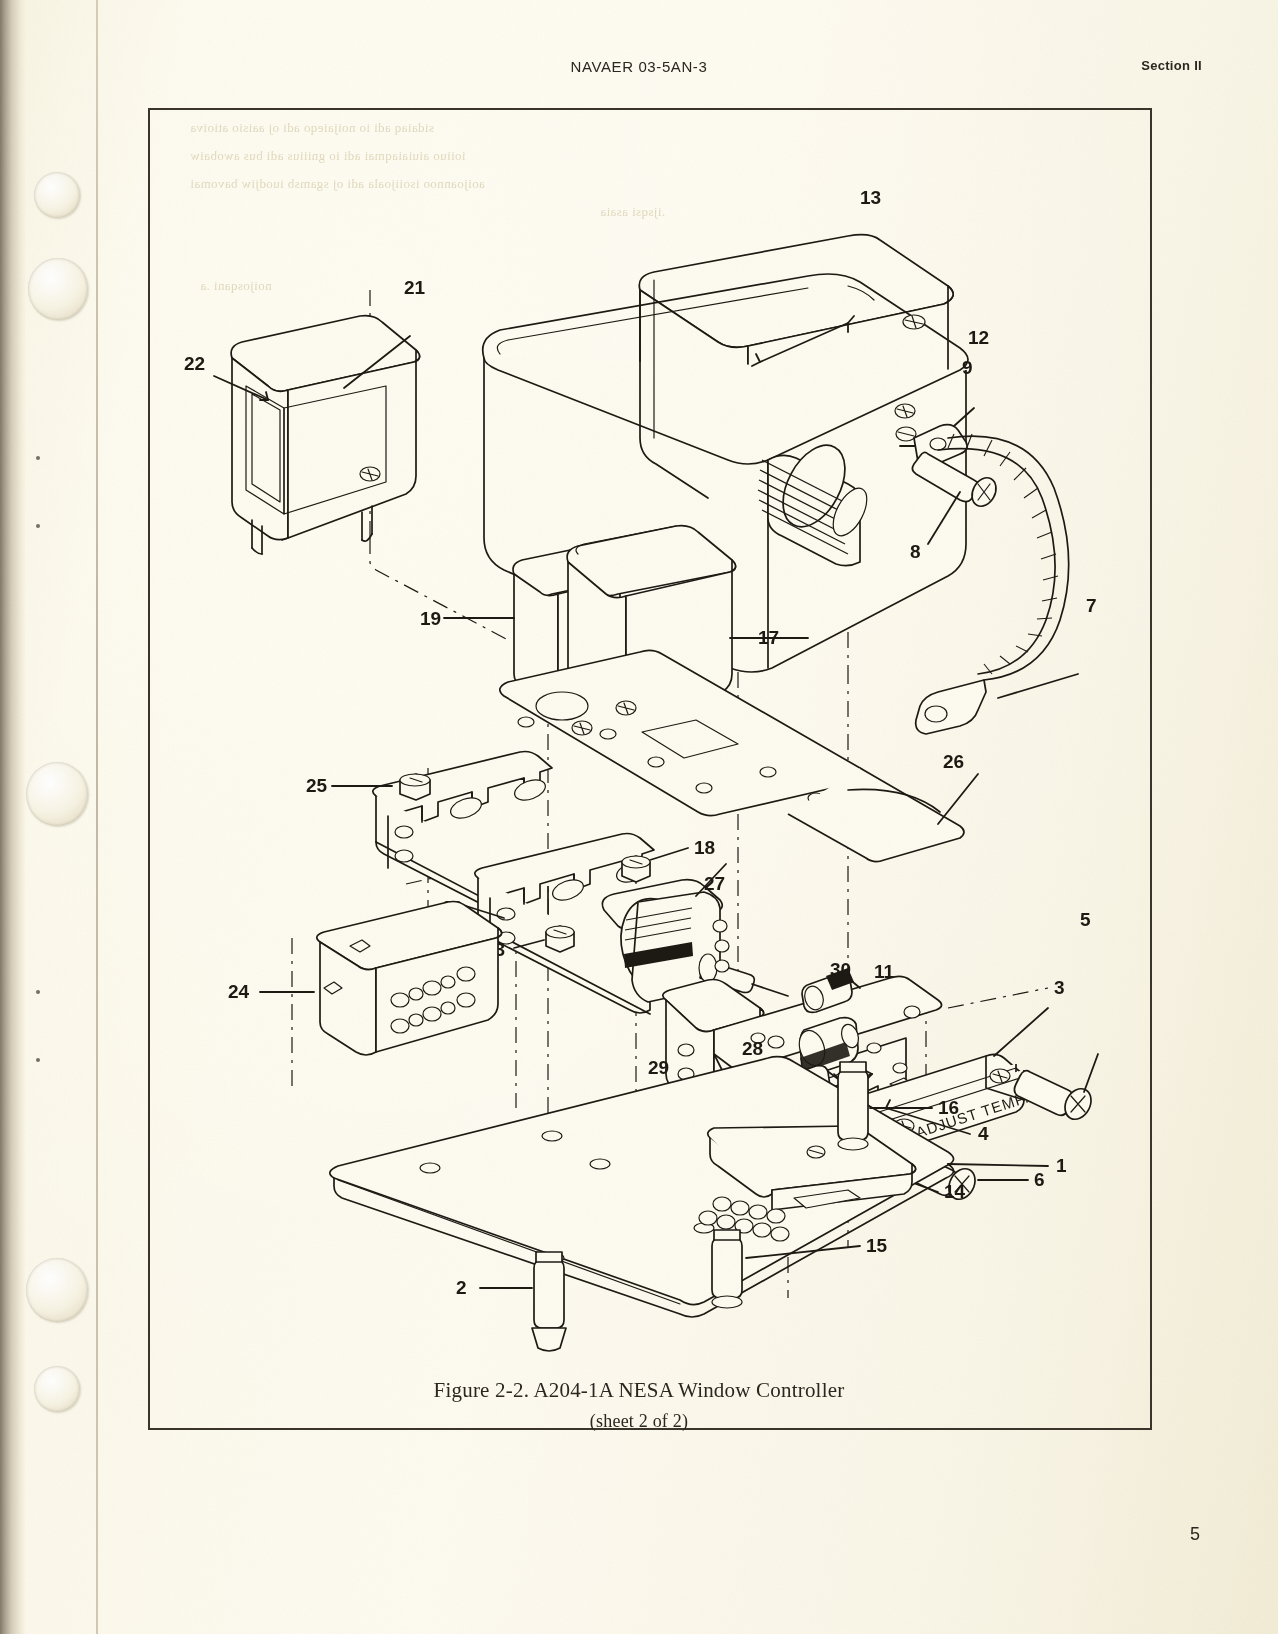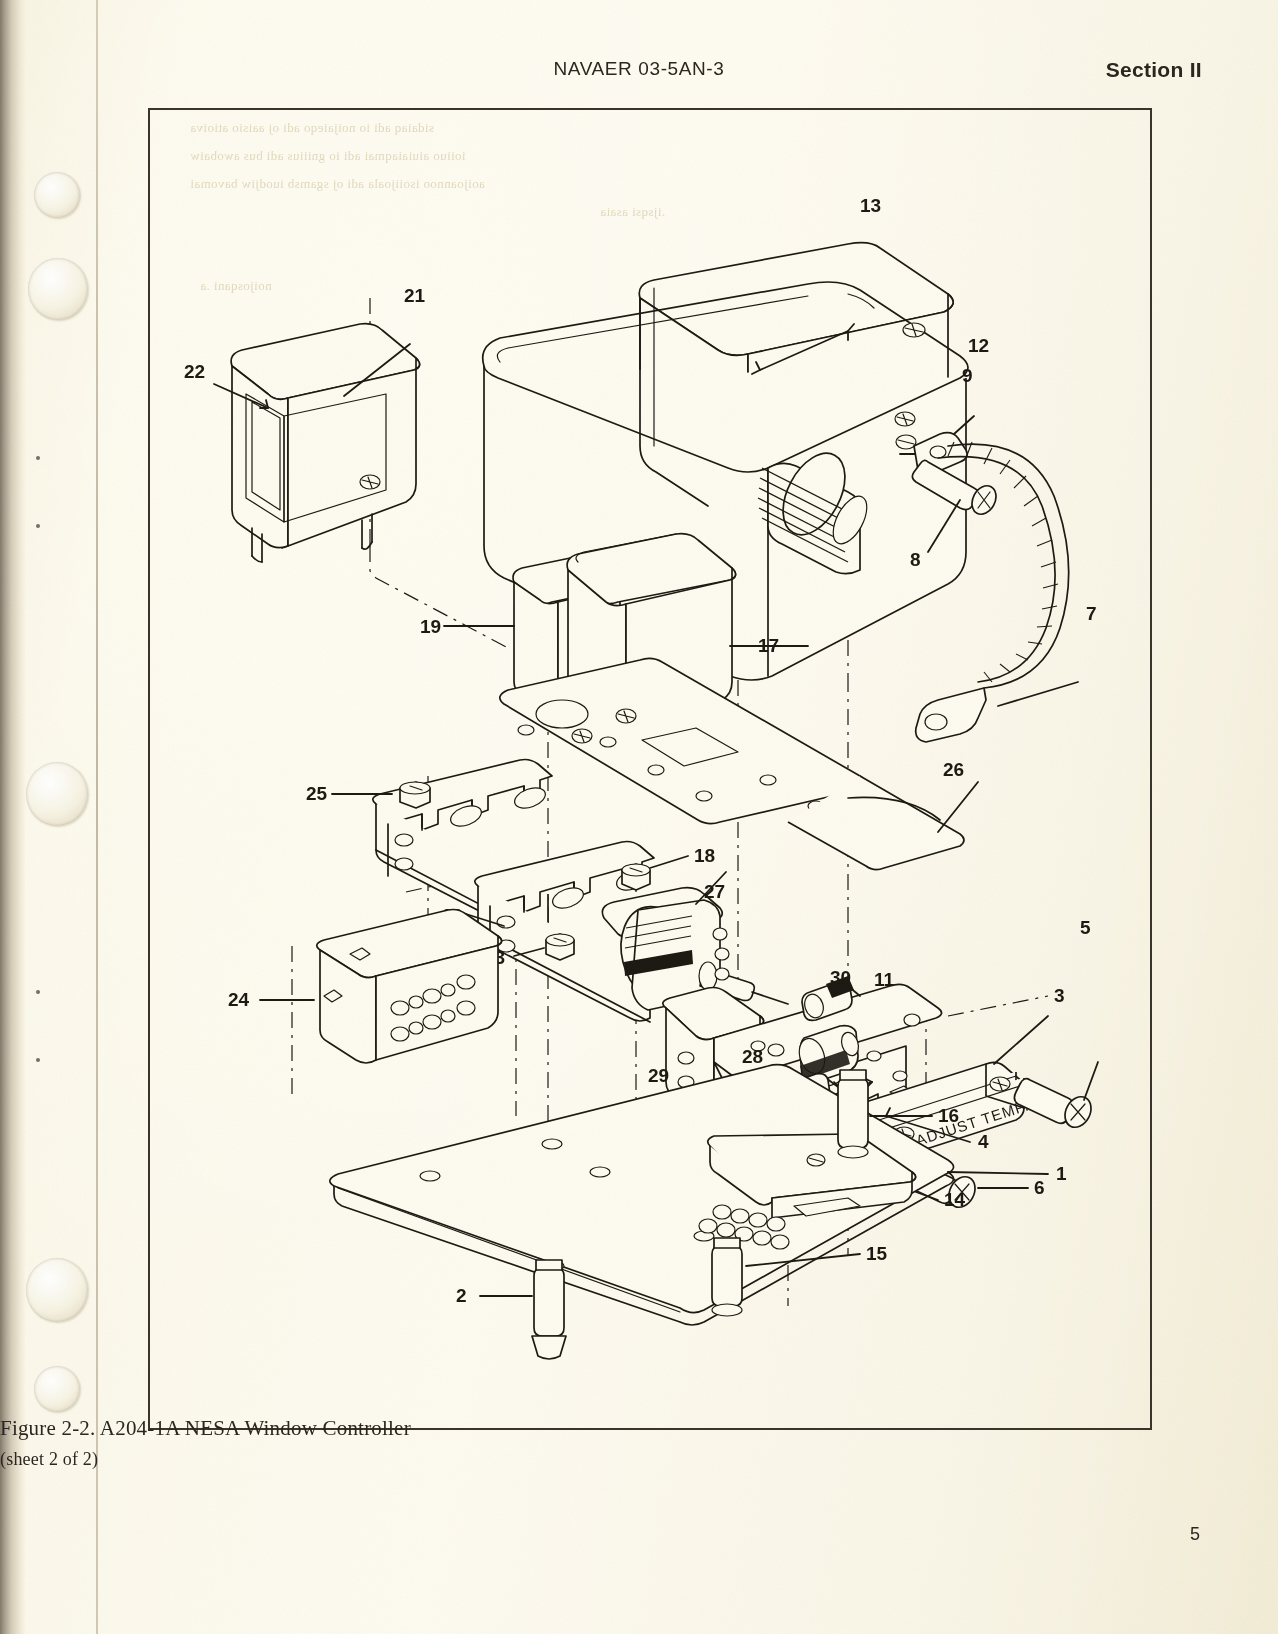--- a/index.html
+++ b/index.html
@@ -29,38 +29,38 @@
   }
   
   .hole{position:absolute;border-radius:50%;
         background:radial-gradient(circle at 38% 32%,#ffffff 0%,#f7f3e3 55%,#ded5bc 100%);
         box-shadow:0 0 3px rgba(90,80,60,.35) inset, 1px 1px 2px rgba(120,110,85,.25);}
   .dot{position:absolute;width:4px;height:4px;border-radius:50%;background:#4a4034;opacity:.75;}
   
   #speckle{position:absolute;inset:0;opacity:.30;mix-blend-mode:multiply;}
   
   .hdr{position:absolute;font-family:"Liberation Sans",sans-serif;color:#2b2720;}
-  #hdr-center{left:0;right:0;top:58px;text-align:center;font-size:19px;letter-spacing:.6px;}
-  #hdr-right{right:76px;top:58px;font-size:21px;font-weight:bold;letter-spacing:.3px;}
+  #hdr-center{left:0;right:0;top:58px;text-align:center;font-size:15px;letter-spacing:.6px;}
+  #hdr-right{right:76px;top:58px;font-size:13px;font-weight:bold;letter-spacing:.3px;}
   
   #fig-frame{
     position:absolute;left:148px;top:108px;width:1000px;height:1318px;
     border:2px solid #3a342a;background:transparent;
   }
   
   .ghost{position:absolute;color:#d8cfae;font-family:"Liberation Serif",serif;
          font-size:13px;letter-spacing:.4px;opacity:.75;transform:scaleX(-1);white-space:nowrap;}
   
-  #caption{position:absolute;left:0;right:0;top:1416px;
+  #caption{position:absolute;left:0;right:0;top:1378px;text-align:center;
            font-size:21px;color:#2b2720;letter-spacing:.2px;}
   #caption .l2{display:block;font-size:18px;margin-top:8px;}
   #pageno{position:absolute;right:78px;top:1524px;font-size:18px;color:#2b2720;
           font-family:"Liberation Sans",sans-serif;}
   
-  #art{position:absolute;left:148px;top:116px;width:1000px;height:1318px;}
+  #art{position:absolute;left:148px;top:108px;width:1000px;height:1318px;}
   #art svg{display:block;}
   .cn{font-family:"Liberation Sans",sans-serif;font-weight:bold;font-size:19px;fill:#1d1a14;}
   .plate-t{font-family:"Liberation Sans",sans-serif;font-size:15px;fill:#1d1a14;letter-spacing:1px;}
   .lh-t{font-family:"Liberation Sans",sans-serif;font-size:11px;fill:#1d1a14;letter-spacing:1px;}
 </style>
 </head>
 <body>
 
 <div id="page">
 

